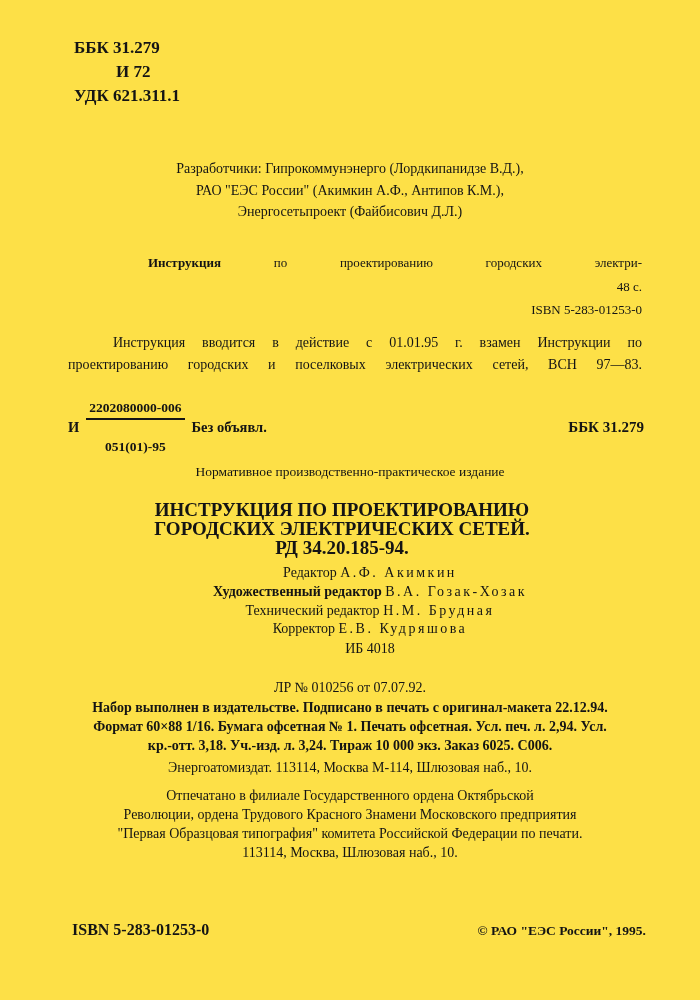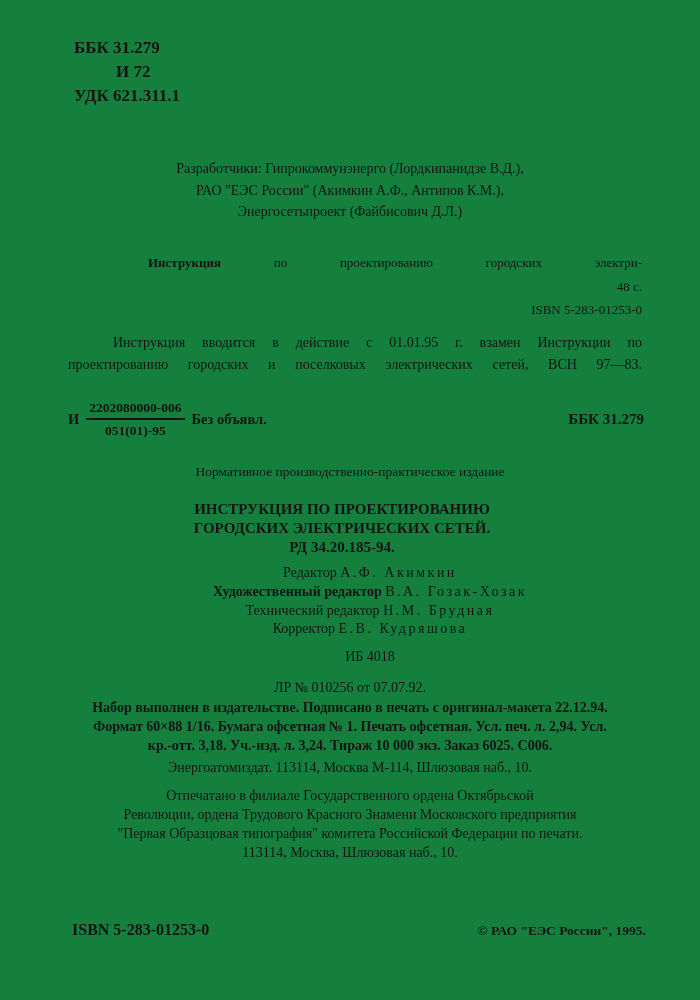--- a/index.html
+++ b/index.html
@@ -1,19 +1,19 @@
 <!DOCTYPE html>
 <html lang="ru"><head>
 <meta charset="utf-8">
 <style>
   * { margin:0; padding:0; box-sizing:border-box; }
   html,body { background:#ffffff; }
   .scan-page {
     position:relative; width:700px; height:1000px; margin:0 auto;
-    background:#15803d; color:#141414;
+    background:#fde047; color:#141414;
     font-family:"Liberation Serif","DejaVu Serif",serif;
     overflow:hidden;
   }
   .b { font-weight:bold; }
 
   .codes-top { position:absolute; top:36px; left:74px; font-weight:bold; font-size:17px; line-height:24px; }
   .codes-top .indent { padding-left:42px; }
 
   .developers { position:absolute; top:158px; left:0; right:0; text-align:center; font-size:14px; line-height:21.5px; }
 
@@ -22,30 +22,30 @@
   .biblio .l1 { padding-left:80px; }
   .biblio .ind { padding-left:37px;text-align:right; }
 
   .annotation { position:absolute; top:332px; left:68px; width:574px; font-size:14px; line-height:22px; }
   .annotation .l1 { padding-left:45px; }
 
   .cataloging { position:absolute; top:399px; left:68px; width:576px; display:flex; justify-content:space-between; align-items:center; font-weight:bold; }
   .frac-group { display:flex; align-items:center; gap:7px; font-size:14.5px; }
   .frac { display:inline-block; text-align:center; font-size:13.5px; line-height:17px; }
   .frac .num { border-bottom:2px solid #141414; padding:0 3px 2px; }
-  .frac .den { padding-top:2px; }
+  .frac .den { padding-top:18px; }
   .bbk-right { font-size:15px; }
 
   .edition-type { position:absolute; top:464px; left:0; right:0; text-align:center; font-size:13.5px; }
 
-  .title-block { position:absolute; top:500px; left:0; right:16px; text-align:center; font-size:15px; font-weight:bold; line-height:19px; }
+  .title-block { position:absolute; top:500px; left:0; right:16px; text-align:center; font-size:19px; font-weight:bold; line-height:19px; }
 
   .staff { position:absolute; top:564px; left:0; right:0; text-align:center; font-size:14px; line-height:18.8px;padding-left:40px; }
   .staff .name { letter-spacing:2.5px; }
-  .staff .ib { margin-top:9px; letter-spacing:0; }
+  .staff .ib { margin-top:1px; letter-spacing:0; }
 
   .license { position:absolute; top:680px; left:0; right:0; text-align:center; font-size:14px; }
   .presswork { position:absolute; top:699px; left:0; right:0; text-align:center; font-size:14px; font-weight:bold; line-height:18.8px; }
   .pub-addr { position:absolute; top:760px; left:0; right:0; text-align:center; font-size:14px; }
 
   .printer { position:absolute; top:786px; left:0; right:0; text-align:center; font-size:14px; line-height:19px; }
 
   .footer { position:absolute; top:921px; left:72px; right:54px; display:flex; justify-content:space-between; align-items:baseline; }
   .footer .isbn { font-weight:bold; font-size:16px; }
   .footer .copyright { font-size:13.5px; font-weight:bold; }

